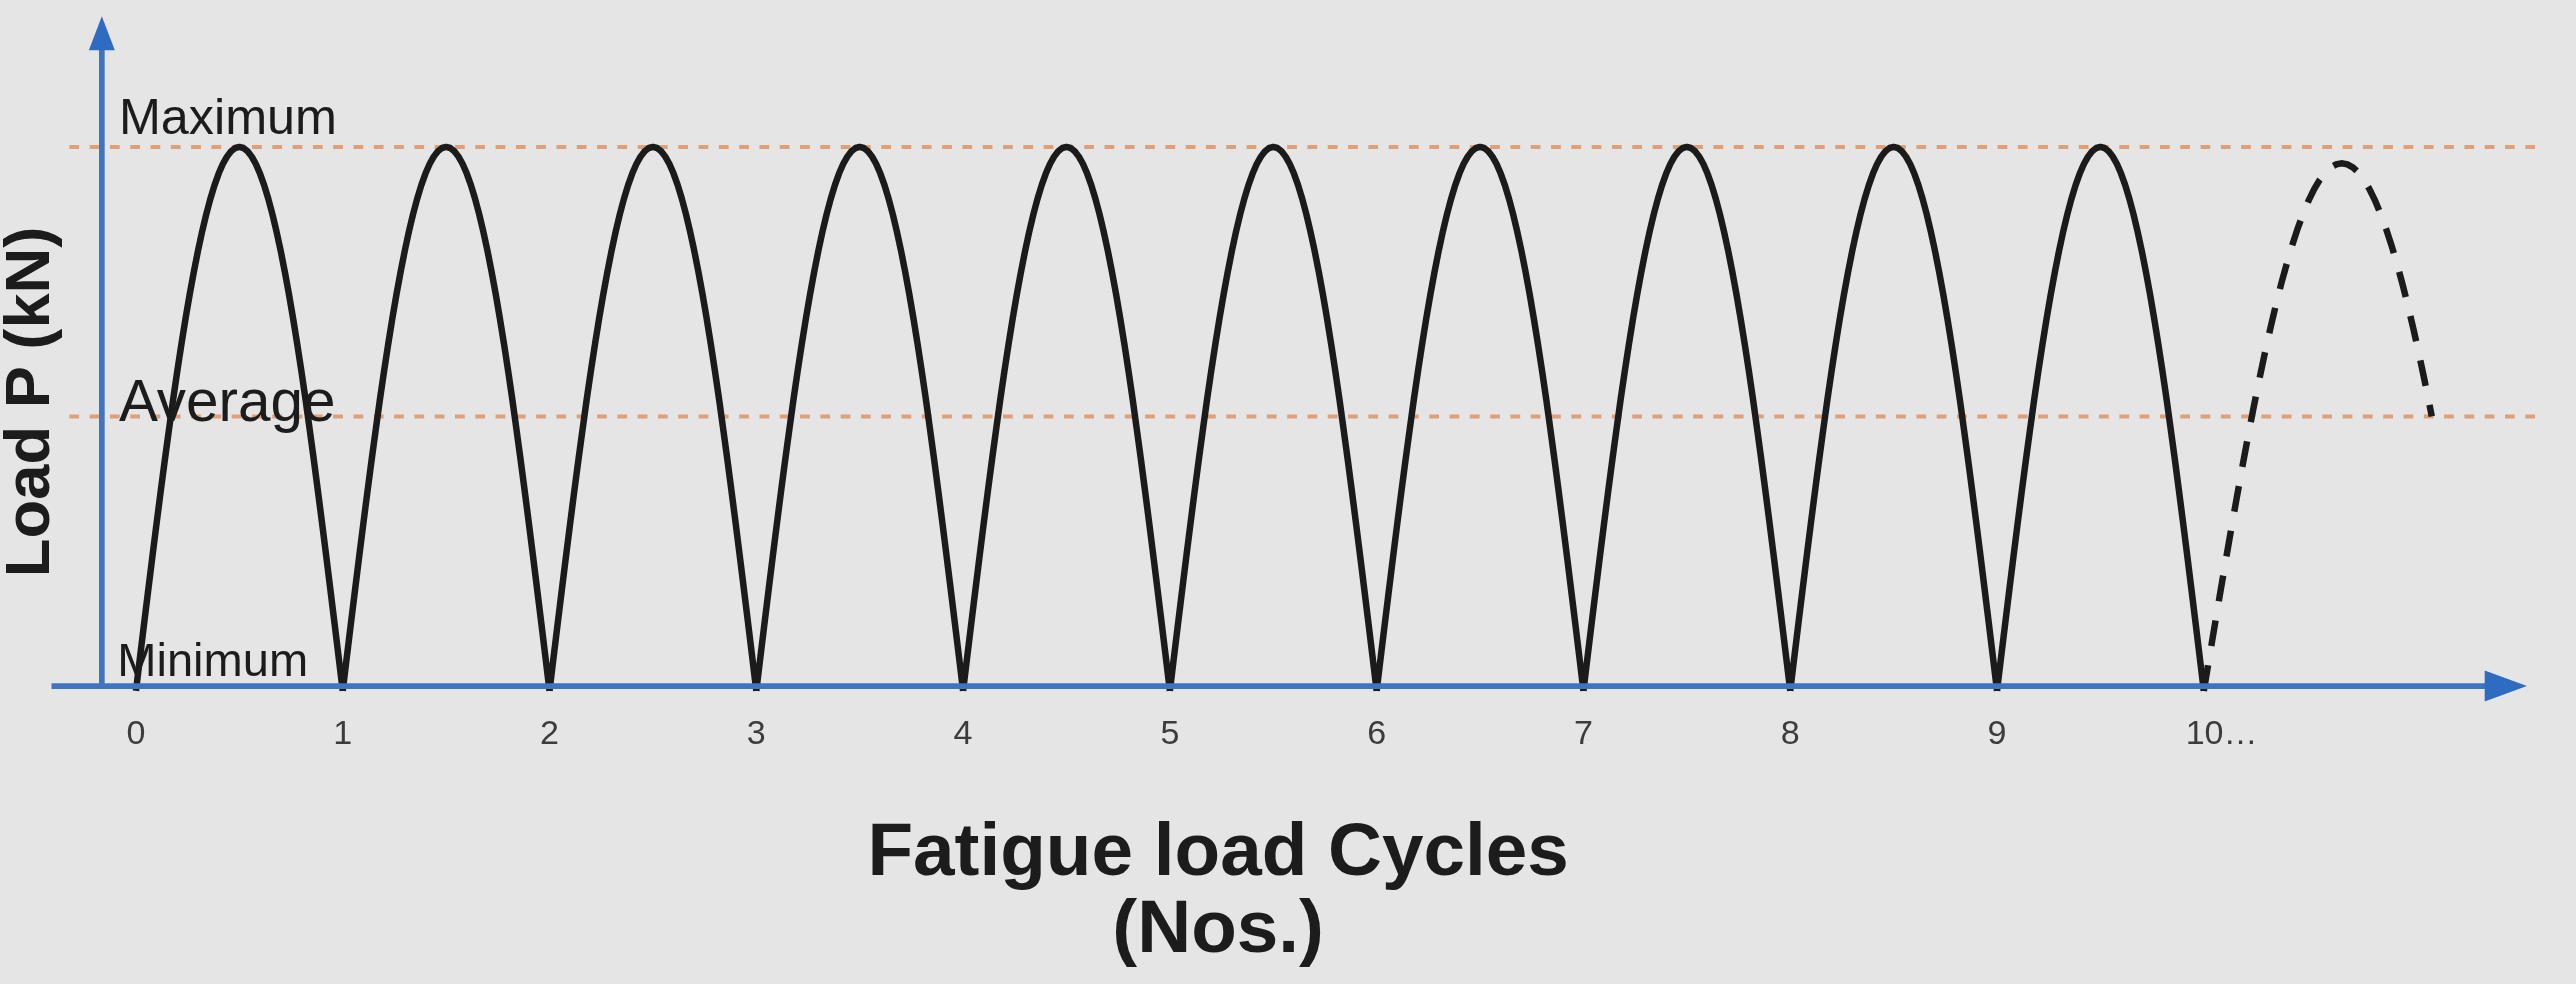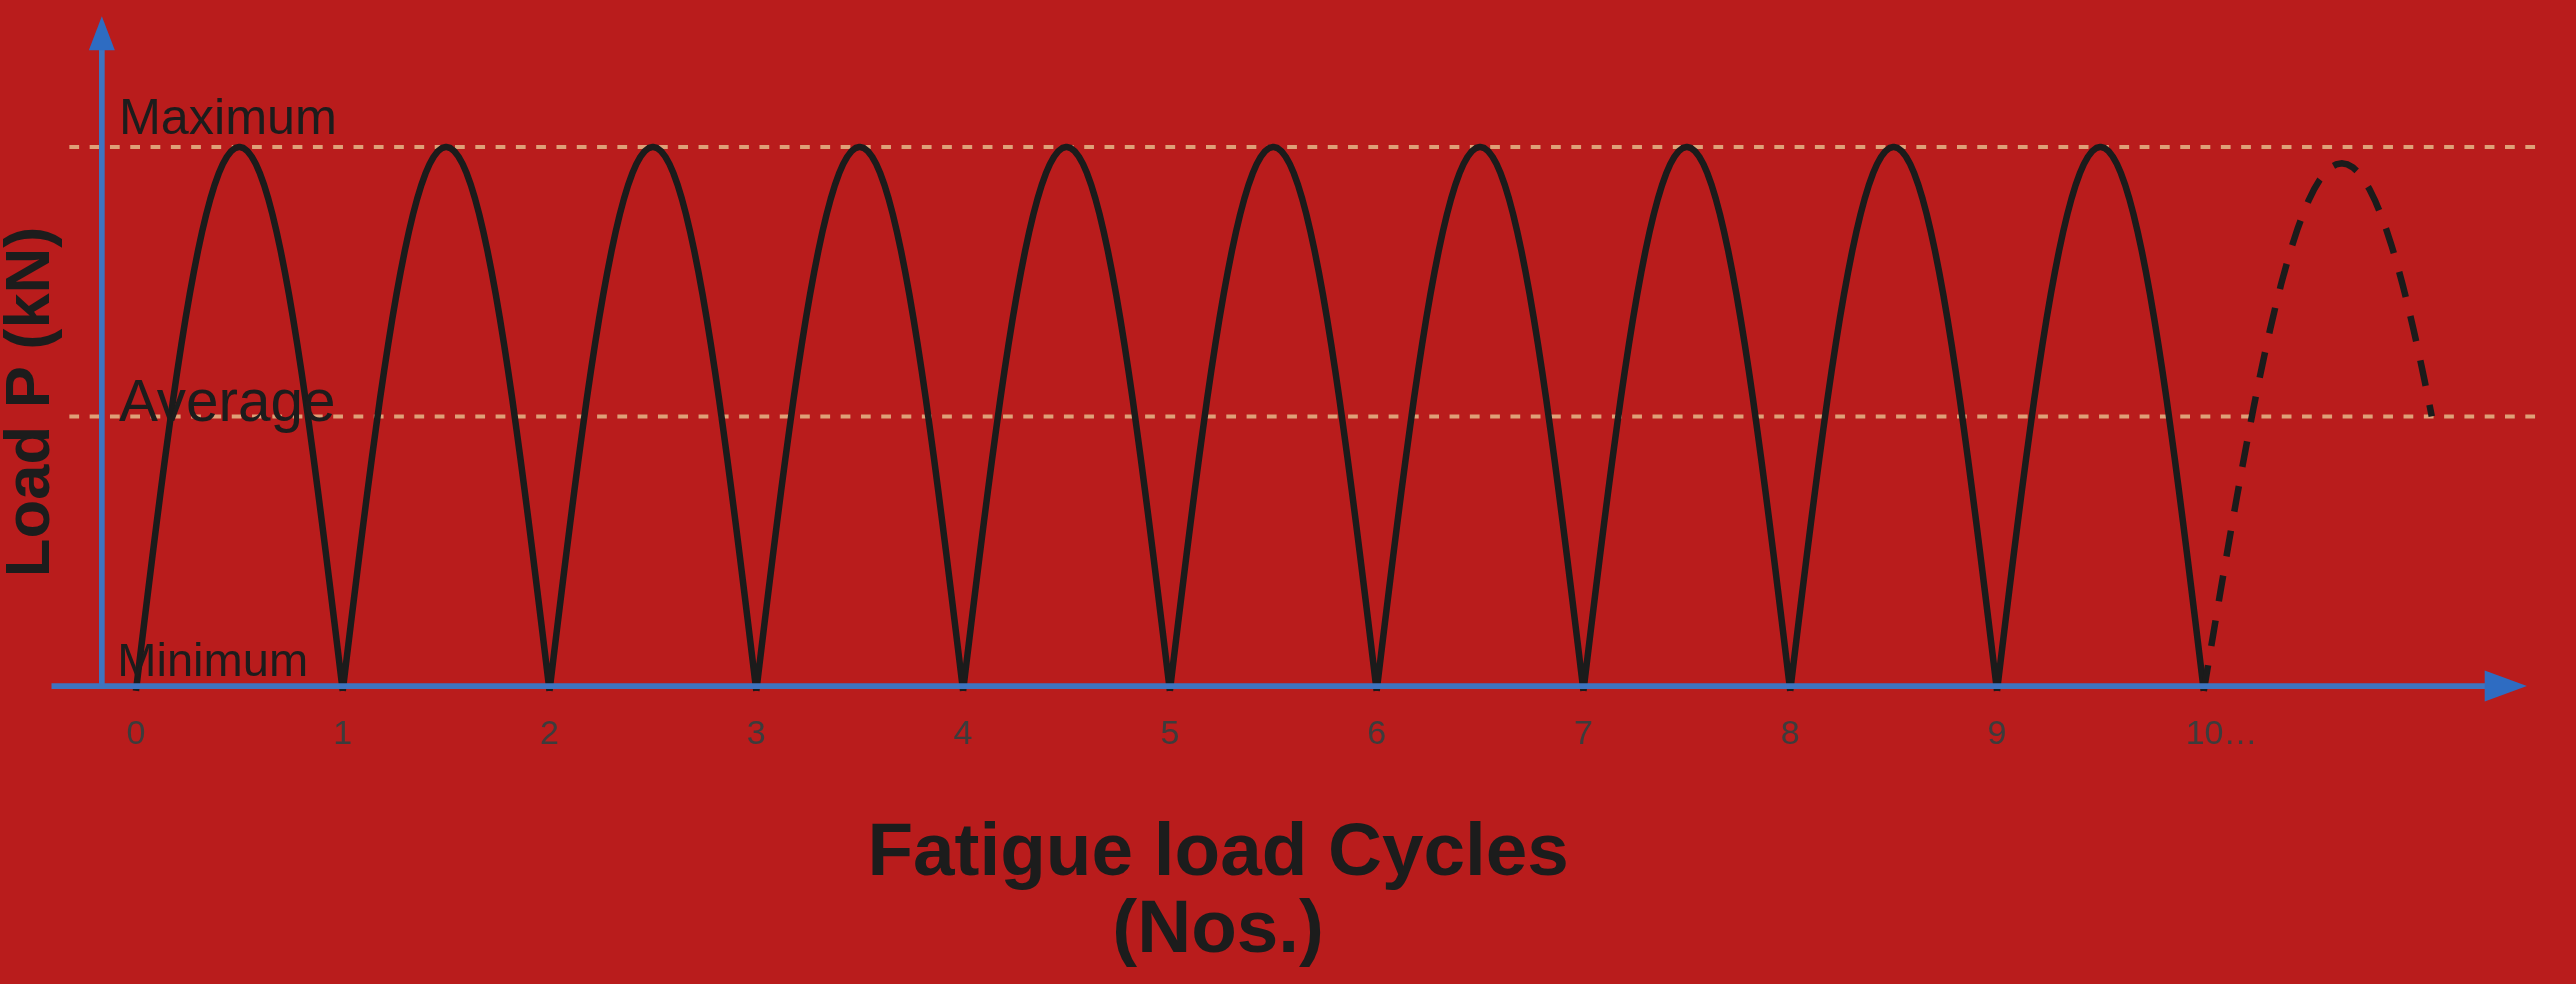--- a/index.html
+++ b/index.html
@@ -1,19 +1,19 @@
 <!DOCTYPE html>
 <html style="font-size:13px"><head>
 <meta charset="utf-8">
 <style>
   html,body{margin:0;padding:0;background:#ffffff;}
   .stage{
     position:relative;
     width:2576px;height:984px;
-    background:#b91c1c;
+    background:#e5e5e5;
     font-family:"Liberation Sans", sans-serif;
     overflow:hidden;
   }
   svg{display:block;}
   text{fill:#1c1c1c;}
   .lvl-max{font-size:62px;}
   .lvl-avg{font-size:72px;}
   .lvl-min{font-size:58px;}
   .tick{font-size:42px;fill:#3c3c3c;text-anchor:middle;}
   .ytitle{font-size:78px;font-weight:bold;text-anchor:middle;}

